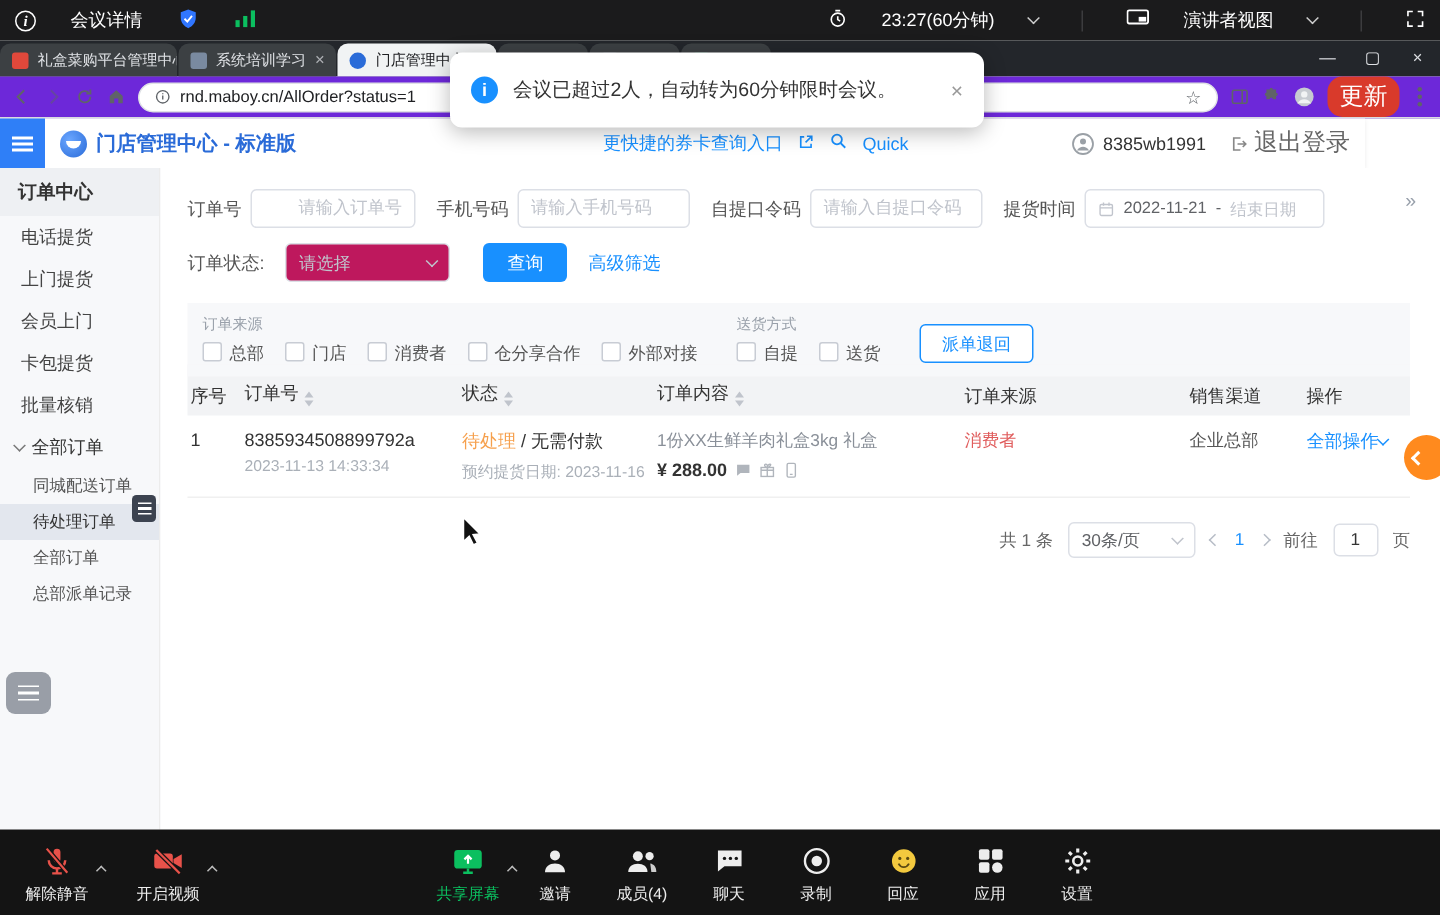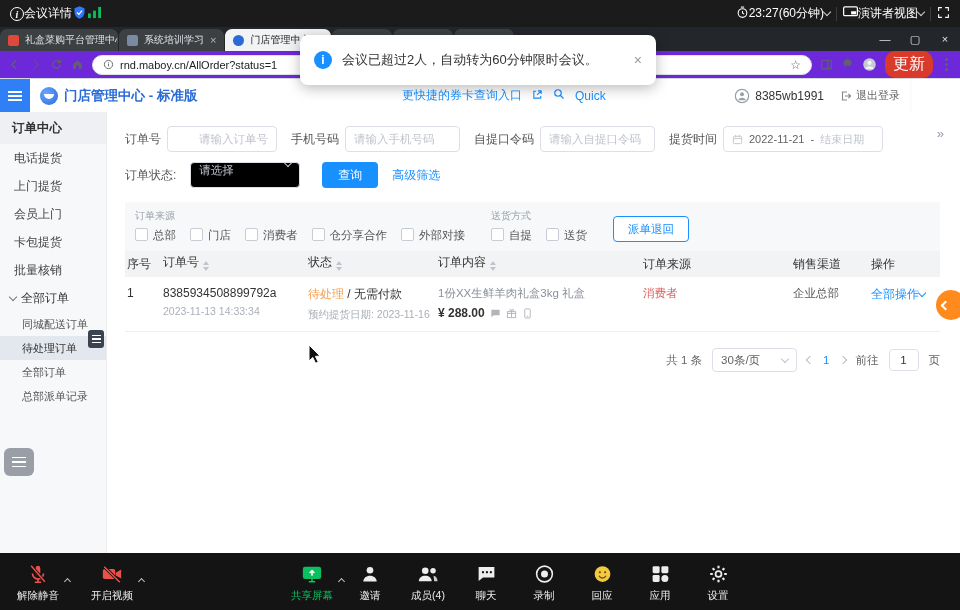--- a/index.html
+++ b/index.html
@@ -14,21 +14,21 @@
   .chev.left{transform:rotate(135deg)}
   .chev.right{transform:rotate(-45deg)}
   .sort{display:inline-flex;flex-direction:column;gap:2px;margin-left:4px;vertical-align:1px}
   .sort i{width:0;height:0;border:3px solid transparent;display:block}
   .sort .s-up{border-bottom:4px solid #c0c4cc}
   .sort .s-dn{border-top:4px solid #c0c4cc}
   .cbx{display:inline-block;width:13px;height:13px;border:1px solid #c8ccd4;border-radius:2px;background:#fff;margin-right:5px;vertical-align:-2px}
 
   
   .mtop{position:absolute;left:0;top:0;width:960px;height:27px;background:#1b1b1c;display:flex;align-items:center;justify-content:space-between;padding:0 10px;color:#fff;font-size:12px}
-  .mtop .grp{display:flex;align-items:center;gap:0}
+  .mtop .grp{display:flex;align-items:center;gap:23px}
   .info-badge{width:14px;height:14px;border:1px solid #fff;border-radius:50%;font:italic bold 10px/13px "Liberation Serif",serif;text-align:center}
   .info-badge::before{content:"i"}
   .mtop .sep{width:1px;height:14px;background:#3c3c3e;margin:0 6px}
 
   
   .tabstrip{position:absolute;left:0;top:27px;width:960px;height:24px;background:#23262b;display:flex;align-items:flex-end}
   .tab{height:22px;display:flex;align-items:center;gap:6px;padding:0 8px;font-size:10px;color:#dfe1e5;background:#3c4043;border-radius:7px 7px 0 0;margin-right:1px;max-width:118px;min-width:60px;flex:0 0 auto;overflow:hidden;white-space:nowrap}
   .tab.active{background:#f1f3f4;color:#202124}
   .tab .fav{width:11px;height:11px;border-radius:2px;flex:0 0 auto}
   .tab .tclose{color:inherit;opacity:.7;font-size:11px;margin-left:auto}
@@ -46,21 +46,21 @@
 
   
   .appheader{position:absolute;left:0;top:79px;width:910px;height:33px;background:#fff;box-shadow:0 1px 3px rgba(0,0,0,.08);display:flex;align-items:center}
   .hamburger{width:30px;height:33px;background:#2f7ff7;display:flex;align-items:center;justify-content:center;flex:0 0 auto}
   .hamburger i{display:block;width:14px;height:2px;background:#fff;box-shadow:0 -4px 0 #fff,0 4px 0 #fff}
   .applogo{width:18px;height:18px;border-radius:50%;background:radial-gradient(circle at 35% 35%,#6aa6ff,#2a6bd8);margin:0 6px 0 10px;position:relative}
   .applogo::after{content:"";position:absolute;left:4px;top:7px;width:10px;height:5px;border-radius:0 0 6px 6px;background:#fff}
   .apptitle{color:#2a6bd8;font-size:13.5px;font-weight:bold}
   .hdr-center{position:absolute;left:402px;top:0;height:33px;display:flex;align-items:center;gap:10px;color:#1890ff;font-size:12px}
   .hdr-right{position:absolute;right:10px;top:0;height:33px;display:flex;align-items:center;gap:16px;font-size:12px;color:#333}
-  .hdr-right .logout{color:#666;font-size:11px;display:flex;align-items:center;gap:4px}
+  .hdr-right .logout{color:#666;font-size:16px;display:flex;align-items:center;gap:4px}
 
   
   .appbody{position:absolute;left:0;top:112px;width:960px;height:441px;background:#fff}
   .sidebar{position:absolute;left:0;top:0;width:107px;height:441px;background:#f7f8fa;border-right:1px solid #ececec;font-size:12px;color:#444}
   .sb-section{height:32px;line-height:32px;padding-left:12px;font-weight:bold;font-size:12.5px;color:#333;background:#eef0f3}
   .sb-item{height:28px;line-height:28px;padding-left:14px;white-space:nowrap}
   .sb-group{height:28px;line-height:28px;padding-left:10px;display:flex;align-items:center;gap:5px;color:#333;white-space:nowrap}
   .sb-sub{height:24px;line-height:24px;padding-left:22px;font-size:11px;color:#555;white-space:nowrap}
   .sb-sub.active{background:#e3e7ee;color:#333}
   .drag-handle{position:absolute;left:88px;top:218px;width:16px;height:18px;background:#3c4350;border-radius:3px;display:flex;flex-direction:column;justify-content:center;gap:2px;align-items:center}
@@ -72,21 +72,21 @@
   .collapse-ctl{position:absolute;right:16px;top:14px;color:#98a0ab;font-size:13px}
 
   .frow{display:flex;align-items:center;gap:6px;font-size:12px;color:#555}
   .frow .lbl{margin-left:8px;white-space:nowrap}
   .frow .lbl:first-child{margin-left:0}
   .tin{height:26px;border:1px solid #dcdfe6;border-radius:4px;padding:0 8px;font-size:11.5px;color:#333;outline:none;background:#fff}
   .tin::placeholder{color:#c0c4cc}
   .datefield{height:26px;width:160px;border:1px solid #dcdfe6;border-radius:4px;display:flex;align-items:center;gap:6px;padding:0 8px;font-size:11px;color:#606266;background:#fff}
   .datefield .ph{color:#c0c4cc}
   .frow2{margin-top:10px;display:flex;align-items:center;gap:14px;font-size:12px;color:#555}
-  .selbox{width:110px;height:26px;border:1px solid #dcdfe6;border-radius:4px;display:flex;align-items:flex-start;justify-content:space-between;padding:0 8px;color:#c0c4cc;font-size:11.5px;background:#000000}
+  .selbox{width:110px;height:26px;border:1px solid #dcdfe6;border-radius:4px;display:flex;align-items:center;justify-content:space-between;padding:0 8px;color:#c0c4cc;font-size:11.5px;background:#be185d}
   .btn-primary{background:#1890ff;color:#fff;border:none;border-radius:4px;font-size:12px;height:26px;padding:0 16px}
   .link-blue{color:#1890ff;font-size:12px}
 
   .fpanel{margin-top:14px;background:#f7f8fa;padding:7px 10px 0;display:flex;align-items:flex-start;gap:26px}
   .fpanel .gtitle{font-size:10px;color:#99a0aa;margin-bottom:5px}
   .opts{display:flex;gap:14px;font-size:11.5px;color:#555;white-space:nowrap}
   .btn-outline{background:#fff;border:1px solid #1890ff;color:#1890ff;border-radius:4px;font-size:11.5px;height:26px;padding:0 14px;margin-top:7px}
 
   .thead{display:grid;grid-template-columns:36px 145px 130px 205px 150px 78px auto;background:#f2f3f5;height:34px;align-items:center;font-size:12px;color:#333;padding:0 2px;border-top:8px solid #f7f8fa}
   .trow{display:grid;grid-template-columns:36px 145px 130px 205px 150px 78px auto;padding:9px 2px;border-bottom:1px solid #f0f0f0;font-size:12px;color:#333;align-items:flex-start}

